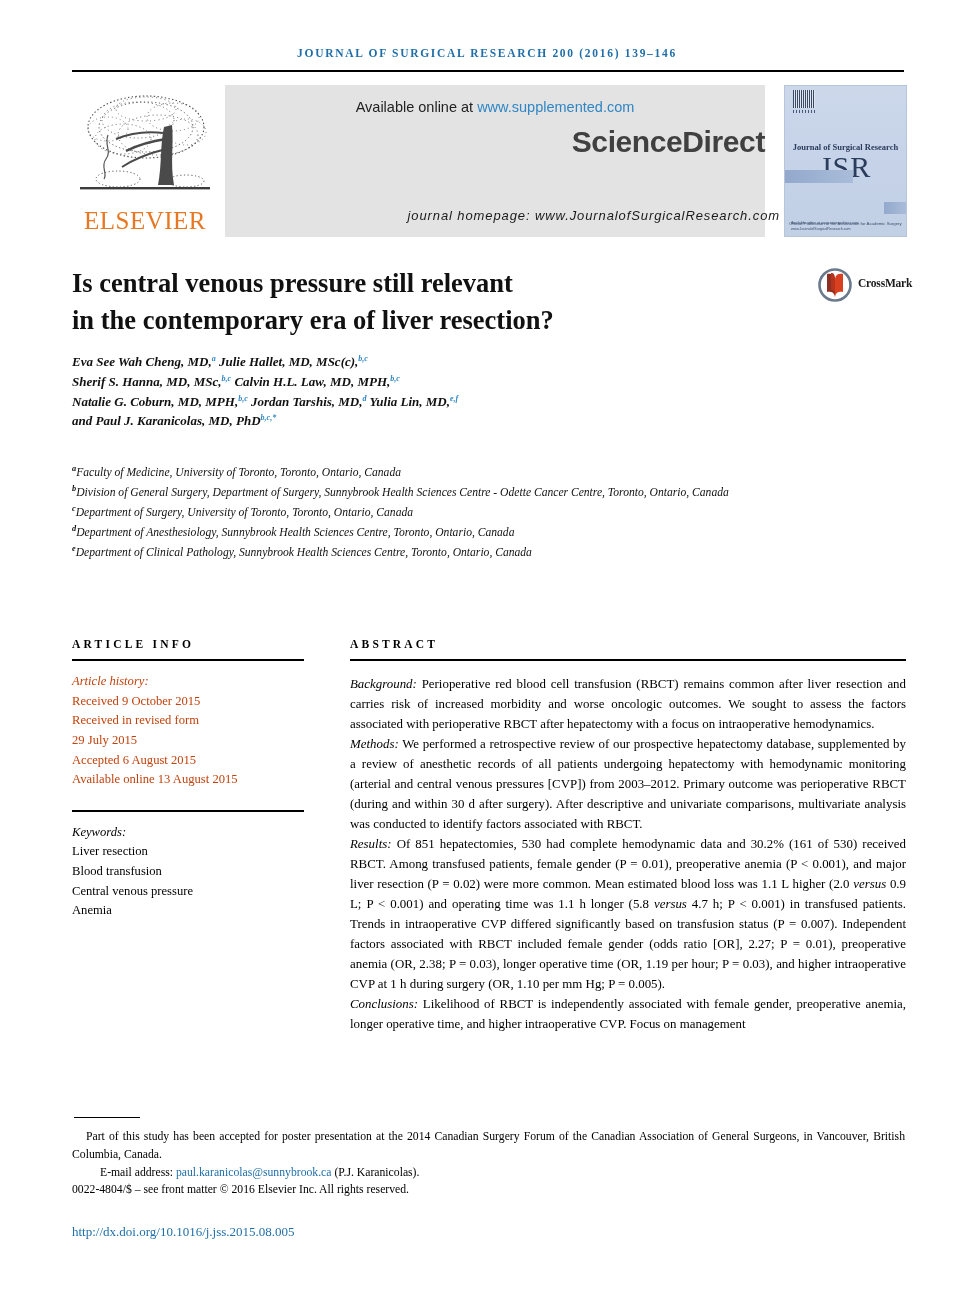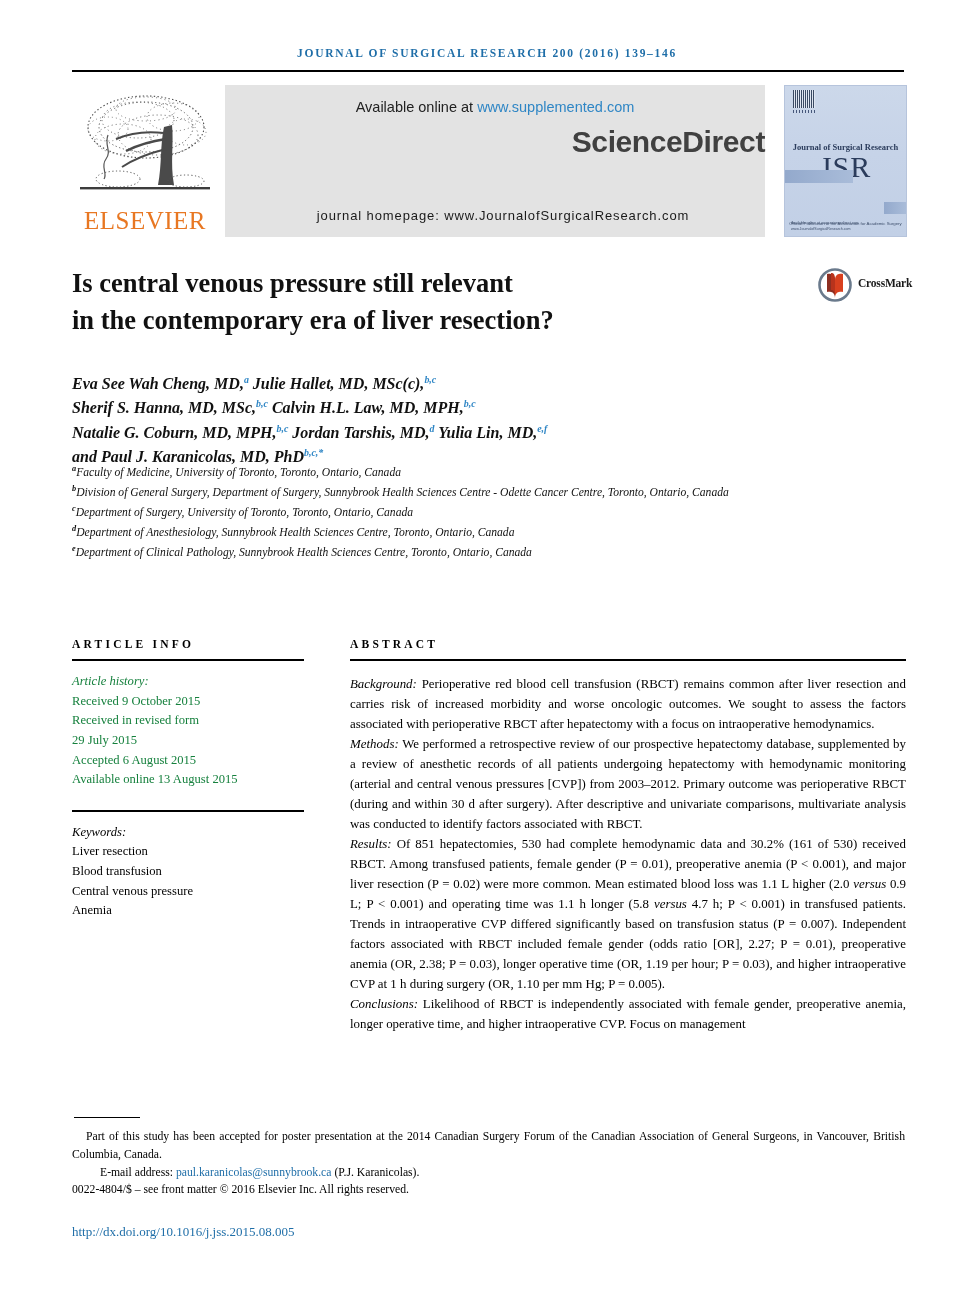--- a/index.html
+++ b/index.html
@@ -97,27 +97,28 @@
     width: 100%;
     text-align: right;
     font-family: "Liberation Sans", sans-serif;
     font-size: 30px;
     font-weight: bold;
     color: #404040;
     letter-spacing: -0.4px;
   }
   .sd-home {
     position: absolute;
-    left: 8px; bottom: 14px;
+    left: 15px; bottom: 14px;
     width: 100%;
-    text-align: center;
+    text-align: right;
     font-family: "Liberation Sans", sans-serif;
     font-size: 13px;
     letter-spacing: 0.9px;
     color: #1a1a1a;
+    font-style: italic;
   }
 
   .jsr-cover {
     position: absolute;
     left: 712px;
     top: 0px;
     width: 123px;
     height: 152px;
     background: linear-gradient(180deg,#ccd8ea 0%, #c6d3e8 45%, #c2d0e6 100%);
     border: 1px solid #b6c4dc;
@@ -198,26 +199,26 @@
     font-size: 11.5px;
     font-weight: bold;
     color: #1a1a1a;
     letter-spacing: -0.2px;
   }
 
   
   .authors {
     position: absolute;
     left: 72px;
-    top: 372px;
+    top: 352px;
     width: 820px;
     font-family: "Liberation Serif", serif;
     font-style: italic;
     font-weight: bold;
-    font-size: 16px;
+    font-size: 13px;
     line-height: 1.52;
     color: #111;
   }
   .authors sup, .aff sup {
     font-size: 0.62em;
     color: #2f86c5;
     font-style: italic;
     font-weight: bold;
     vertical-align: super;
     line-height: 0;
@@ -260,21 +261,21 @@
   .hr-thin {
     height: 2px;
     background: #000;
     margin-top: 9px;
   }
   .hist {
     margin-top: 11px;
     font-family: "Liberation Serif", serif;
     font-size: 12.6px;
     line-height: 1.56;
-    color: #15803d;
+    color: #c2410c;
   }
   .hist .lbl { font-style: italic; }
   .kw-rule {
     height: 2px;
     background: #000;
     margin-top: 20px;
   }
   .kw {
     margin-top: 11px;
     font-family: "Liberation Serif", serif;

